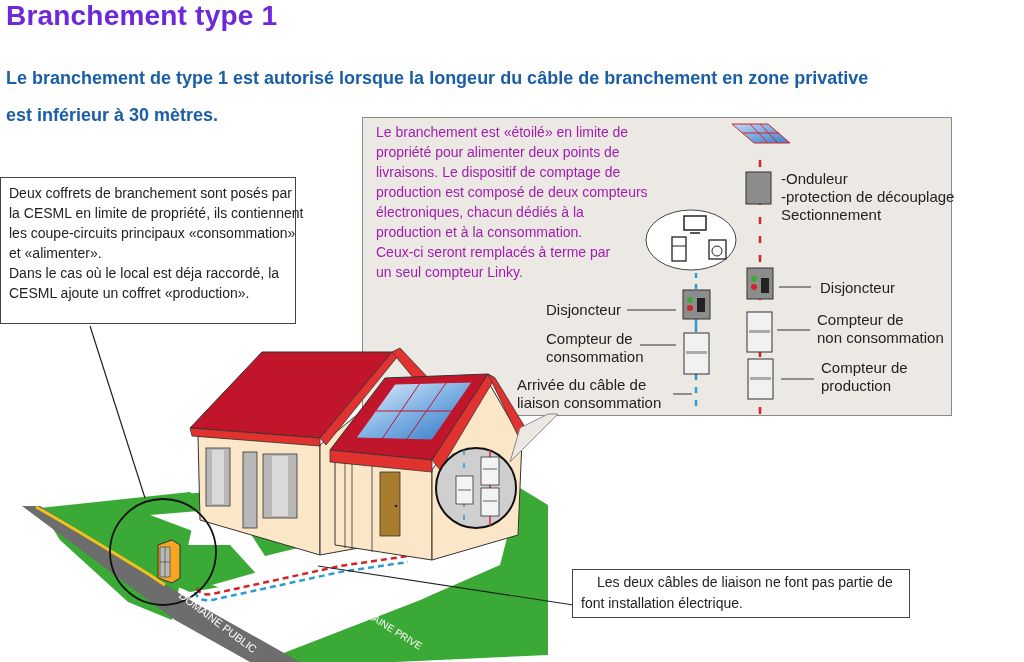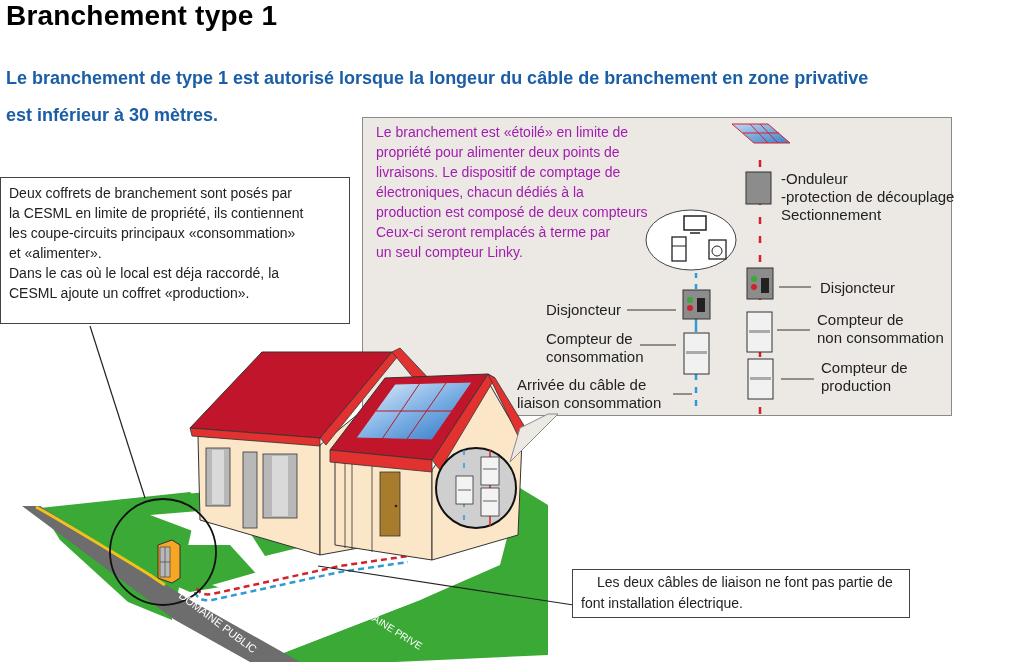--- a/index.html
+++ b/index.html
@@ -1,21 +1,21 @@
 <!DOCTYPE html>
 <html><head>
 <meta charset="utf-8">
 <style>
   html, body { margin:0; padding:0; background:#ffffff; }
   body { width:1024px; height:662px; position:relative; overflow:hidden; font-family:"Liberation Sans", "DejaVu Sans", sans-serif; }
   .abs { position:absolute; }
-  #title { left:6px; top:0px; font-size:28px; font-weight:bold; color:#000000; letter-spacing:0.2px; white-space:nowrap; }
+  #title { left:6px; top:0px; font-size:28px; font-weight:bold; color:#6d28d9; letter-spacing:0.2px; white-space:nowrap; }
   #subtitle { left:6px; top:60px; width:880px; font-size:18px; font-weight:bold; color:#1b5ea6; line-height:37px; }
   .callout { background:#ffffff; border:1.5px solid #444; color:#222; font-size:14px; line-height:20px; padding:5px 8px; box-sizing:border-box; }
-  #left-callout { left:0px; top:177px; width:350px; height:147px; }
+  #left-callout { left:0px; top:177px; width:296px; height:147px; }
   #left-callout .ln { display:block; white-space:nowrap; }
   #bottom-callout { left:572px; top:569px; width:338px; height:49px; padding:2px 8px; font-size:14px; line-height:21px; }
   #panel { left:362px; top:117px; width:590px; height:299px; background:#ece9e4; border:1.5px solid #8a8a8a; box-sizing:border-box; }
   #panel-text { left:376px; top:122px; width:300px; font-size:14px; line-height:20px; color:#a21caf; }
   #panel-text .ln { display:block; white-space:nowrap; }
   .lbl { font-size:15px; line-height:18px; color:#222; white-space:nowrap; }
   .lbl .ln { display:block; }
   svg { position:absolute; left:0; top:0; }
 </style>
 </head>
@@ -187,22 +187,23 @@
   <span class="ln">les coupe-circuits principaux «consommation»</span>
   <span class="ln">et «alimenter».</span>
   <span class="ln">Dans le cas où le local est déja raccordé, la</span>
   <span class="ln">CESML ajoute un coffret «production».</span>
 </div>
 
 <div id="panel-text" class="abs">
   <span class="ln">Le branchement est «étoilé» en limite de</span>
   <span class="ln">propriété pour alimenter deux points de</span>
   <span class="ln">livraisons. Le dispositif de comptage de</span>
+  <span class="ln">production est composé de deux compteurs</span>
   <span class="ln">électroniques, chacun dédiés à la</span>
-  <span class="ln">production est composé de deux compteurs</span>
+  <span class="ln">production et à la consommation.</span>
   <span class="ln">Ceux-ci seront remplacés à  terme par</span>
   <span class="ln">un seul compteur Linky.</span>
 </div>
 
 <div class="abs lbl" style="left:546px;top:301px;">Disjoncteur</div>
 <div class="abs lbl" style="left:546px;top:330px;">
   <span class="ln">Compteur de</span>
   <span class="ln">consommation</span>
 </div>
 <div class="abs lbl" style="left:517px;top:376px;">

